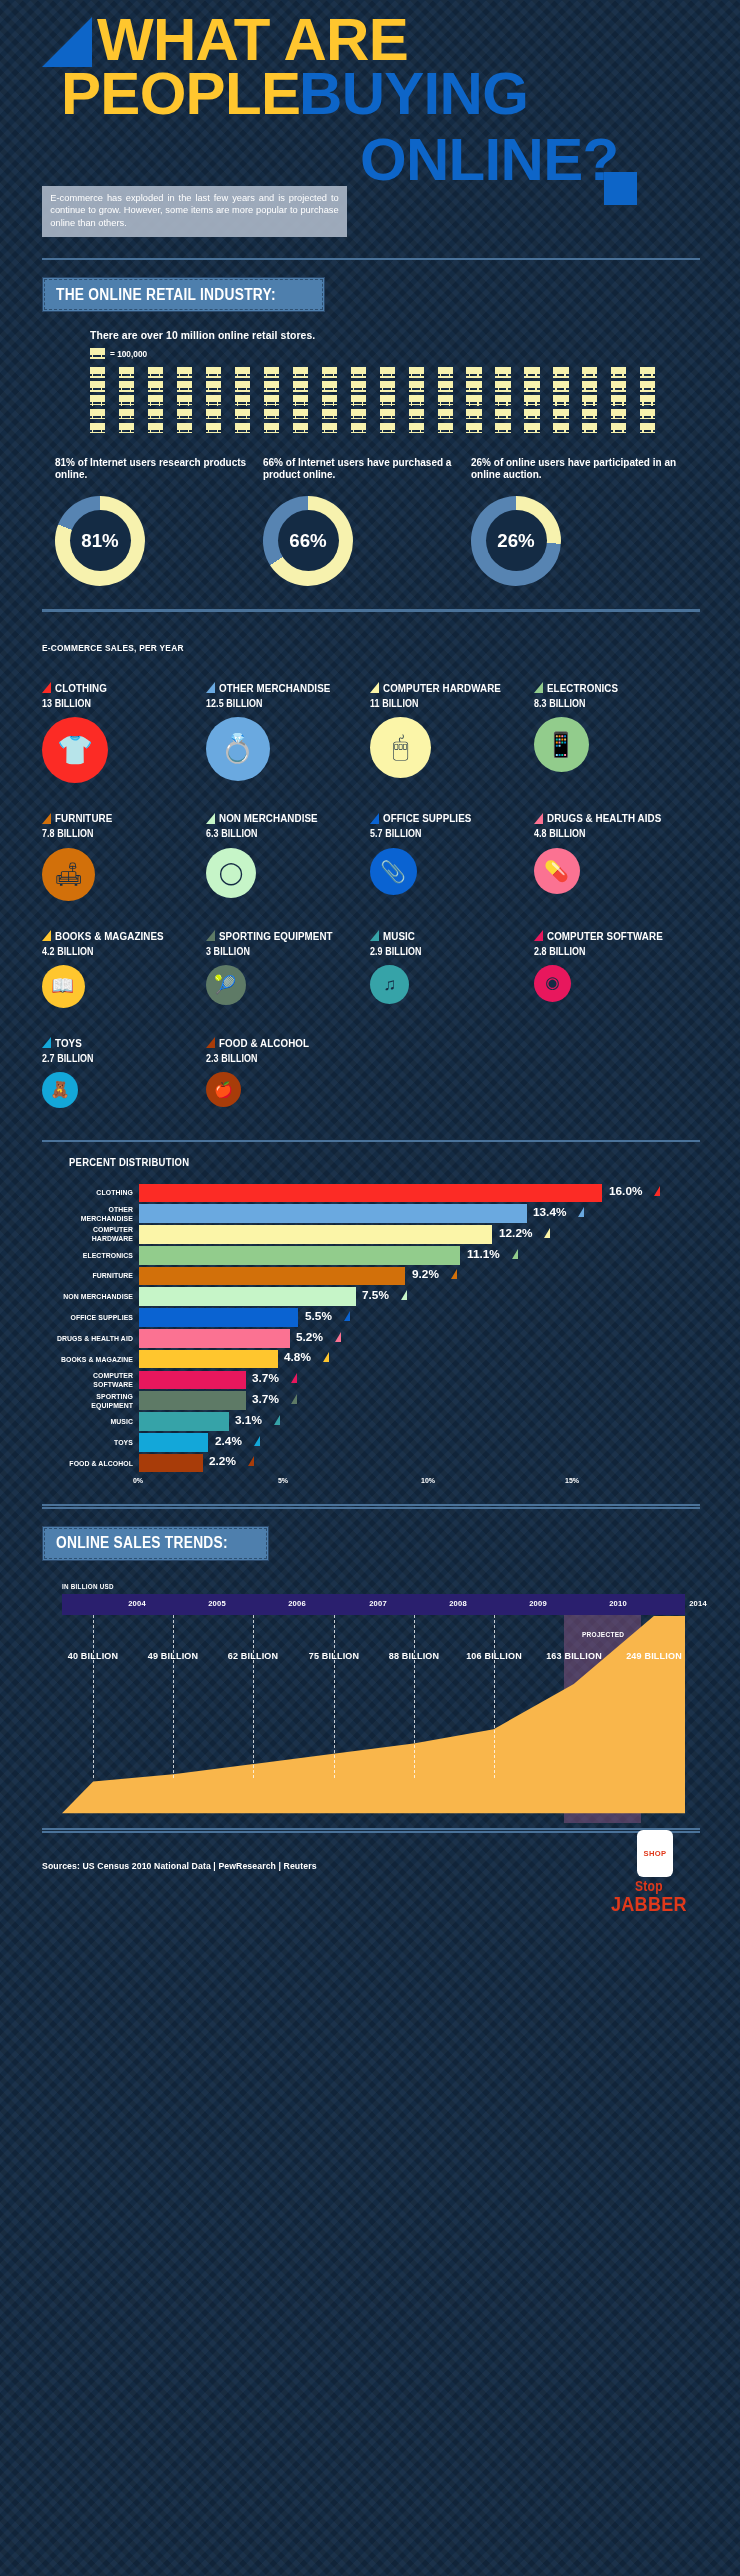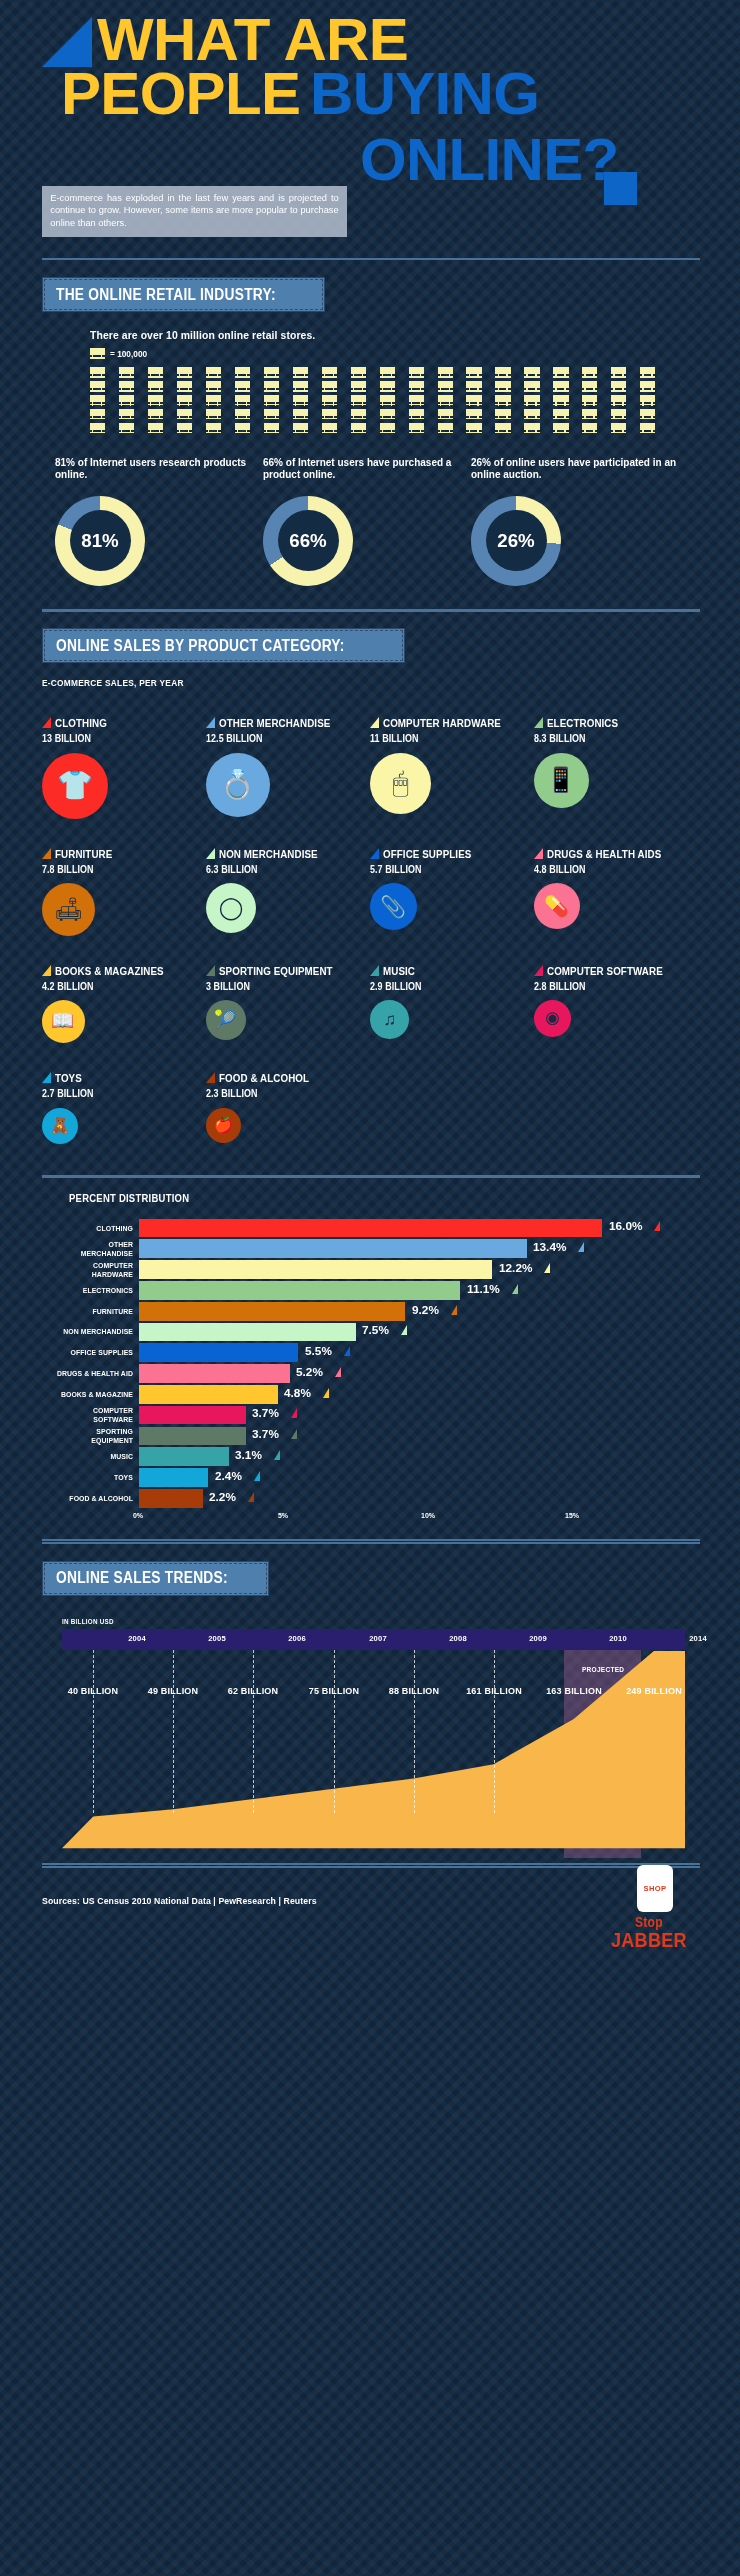--- a/index.html
+++ b/index.html
@@ -26,21 +26,21 @@
     transform: scaleX(0.86);
     transform-origin: left center;
     letter-spacing: 0.2px;
   }
 
   
   .header { position: relative; padding: 21px 0 0 0; height: 270px; }
   .hl1, .hl2, .hl3 { font-weight: bold; line-height: 0.84; letter-spacing: -0.7px; }
   .hl1 { position:absolute; left: 97px; top: 15.2px; font-size: 60px; color: #ffc62e; }
   .hl2 { position:absolute; left: 61px;  top: 69px; font-size: 60px; color: #ffc62e; }
-  .hl3 { position:absolute; left: 310px; top: 69px; font-size: 60px; color: #0d65c8; text-align: center; }
+  .hl3 { position:absolute; left: 299px; top: 69px; font-size: 60px; color: #0d65c8; text-align: center; }
   .hl4 { position:absolute; left: 360px; top: 125px; font-size: 60px; color: #0d65c8; font-weight:bold; letter-spacing:-0.7px;}
   .tri-blue {
     position: absolute; left: 42px; top: 17.3px;
     width: 0; height: 0;
     border-left: 50px solid transparent;
     border-bottom: 50px solid #0d65c8;
   }
   .sq-blue { position:absolute; left: 604px; top: 172px; width: 33px; height: 33px; background:#0d65c8;}
   .desc-box {
     position: absolute; left: 42px; top: 186px; width: 305px;
@@ -799,23 +799,20 @@
             <b>26%</b>
           </div>
         </div>
       </div>
 
     <div style="height:23.5px"></div>
     <div class="rule"></div>
   </div>
 
   <div style="padding-top:16.6px;">
-    <div class="sec-title">
-      <span class="cond">ONLINE SALES BY PRODUCT CATEGORY:</span>
-    </div>
     <div style="height:14px"></div>
     <div class="cat-note cond">E-COMMERCE SALES, PER YEAR</div>
     <div class="cat-grid" id="cat-grid">
         <div class="cat" style="margin-bottom: 12.5px;">
           <div class="cat-head">
             <span class="tri" style="border-bottom-color: rgb(252, 43, 37);"></span>
             <span class="cat-name cond">CLOTHING</span>
           </div>
           <div class="cat-val cond">13 BILLION</div>
           <div class="cat-circ" style="width: 66px; height: 66px; background: rgb(252, 43, 37);">
@@ -1137,21 +1134,21 @@
           <div class="plabel cond" style="left: 31px; top: 36px;">40 BILLION</div>
           <div class="vline" style="left: 111px;"></div>
           <div class="plabel cond" style="left: 111px; top: 36px;">49 BILLION</div>
           <div class="vline" style="left: 191px;"></div>
           <div class="plabel cond" style="left: 191px; top: 36px;">62 BILLION</div>
           <div class="vline" style="left: 272px;"></div>
           <div class="plabel cond" style="left: 272px; top: 36px;">75 BILLION</div>
           <div class="vline" style="left: 352px;"></div>
           <div class="plabel cond" style="left: 352px; top: 36px;">88 BILLION</div>
           <div class="vline" style="left: 432px;"></div>
-          <div class="plabel cond" style="left: 432px; top: 36px;">161 BILLION</div>
+          <div class="plabel cond" style="left: 432px; top: 36px;">106 BILLION</div>
           <div class="plabel cond" style="left: 512px; top: 36px;">163 BILLION</div>
           <div class="plabel cond" style="left: 592px; top: 36px;">249 BILLION</div>
           <div class="proj-tag cond" style="left: 520px; top: 15.2px;">PROJECTED</div>
         </div>
     </div>
   </div>
 
   <div style="height:5.5px"></div>
   <div class="rule2"></div>
   <div class="footer">

